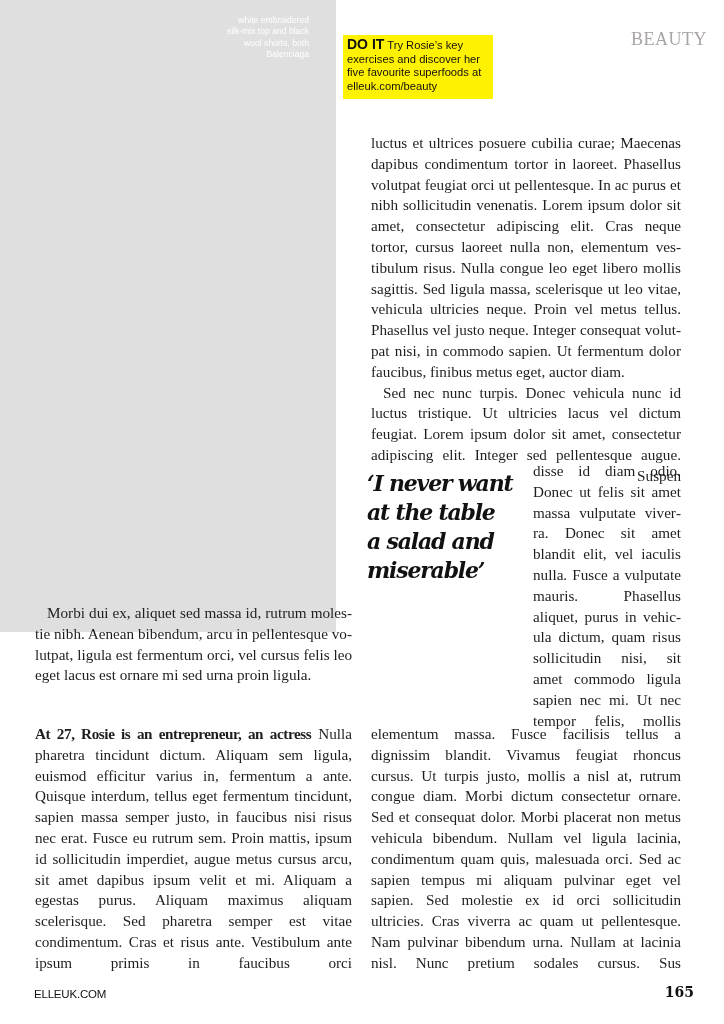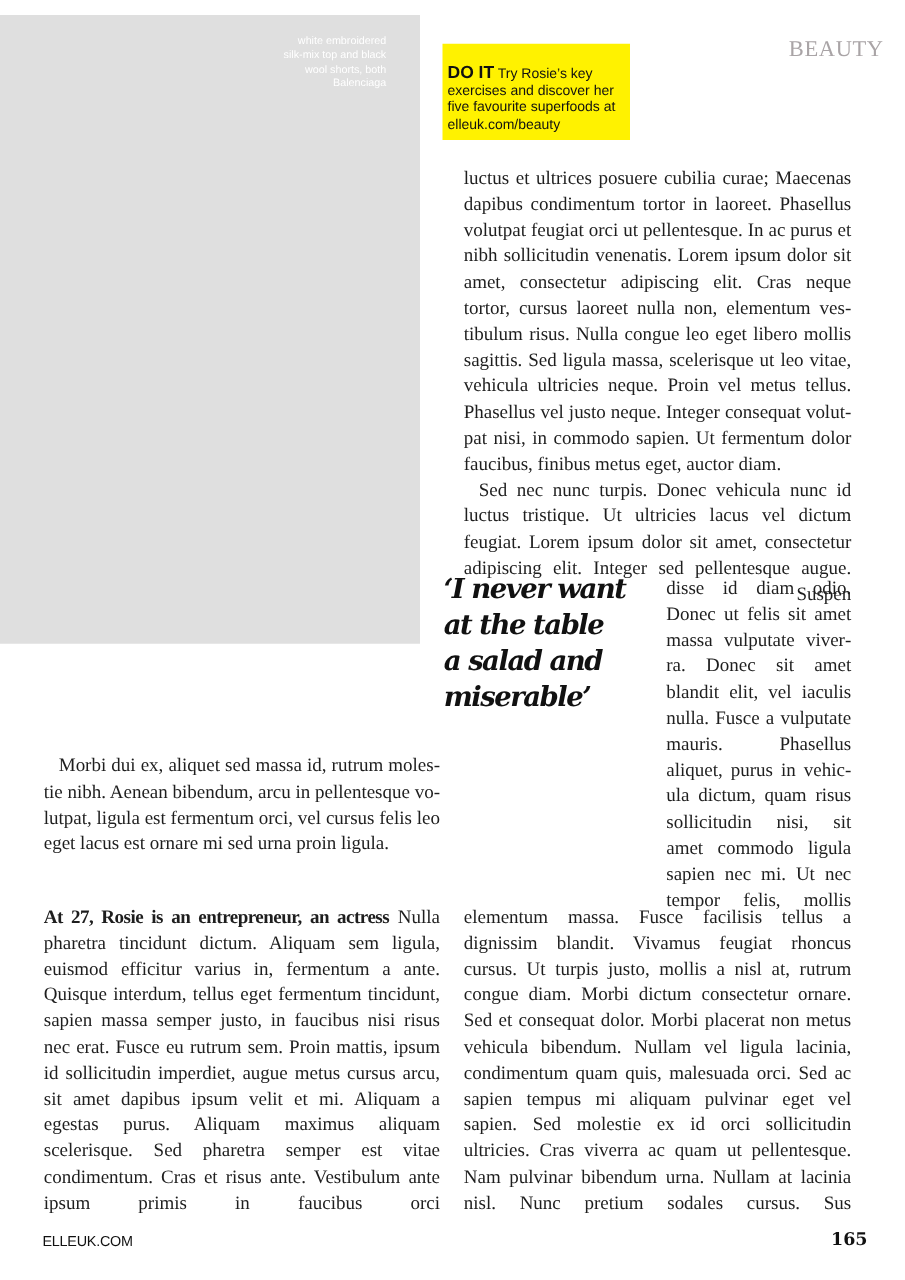--- a/index.html
+++ b/index.html
@@ -1,35 +1,35 @@
 <!DOCTYPE html>
 <html><head>
 <meta charset="utf-8">
 <style>
   html, body { margin: 0; padding: 0; background: #ffffff; }
   body { width: 724px; height: 1024px; position: relative; overflow: hidden; font-family: "Liberation Serif", serif; color: #1e1e1e; }
 
-  .photo { position: absolute; left: 0; top: 12px; width: 336px; height: 503px; background: #dfdfdf; }
+  .photo { position: absolute; left: 0; top: 0; width: 336px; height: 632px; background: #dfdfdf; }
   .caption { position: absolute; right: 27px; top: 15px; width: 130px; text-align: right; font-family: "Liberation Sans", sans-serif; font-size: 8.6px; line-height: 11.3px; color: #ffffff; }
 
   .section-label { position: absolute; right: 17px; top: 13px; font-family: "Liberation Serif", serif; font-size: 18px; letter-spacing: 0.5px; color: #a9a4a6; margin-top: 16px; }
 
-  .promo { position: absolute; left: 354px; top: 35px; width: 142px; height: 58px; padding: 16px 4px 3px 4px; background: #fff200; font-family: "Liberation Sans", sans-serif; font-size: 11.2px; line-height: 13.6px; color: #111; }
+  .promo { position: absolute; left: 343px; top: 35px; width: 142px; height: 58px; padding: 3px 4px 3px 4px; background: #fff200; font-family: "Liberation Sans", sans-serif; font-size: 11.2px; line-height: 13.6px; color: #111; }
   .promo .kicker { font-weight: bold; font-size: 14px; }
 
   .body-text { font-size: 15.2px; line-height: 20.8px; text-align: justify; hyphens: manual; margin: 16px; }
   .body-text p { margin: 0; }
   .indent { text-indent: 12px; }
 
   .col-right-top { position: absolute; left: 355px; top: 117px; width: 310px; }
   .col-right-mid { position: absolute; left: 517px; top: 445px; width: 148px; }
   .col-right-bot { position: absolute; left: 355px; top: 708px; width: 310px; }
   .last-line-right { text-align-last: right; }
 
-  .pullquote { position: absolute; left: 355px; top: 457px; width: 165px; font-family: "DejaVu Serif", serif; font-style: italic; font-weight: bold; font-size: 22px; line-height: 29px; letter-spacing: -1.2px; color: #111; margin: 0; }
+  .pullquote { position: absolute; left: 355px; top: 457px; width: 165px; font-family: "DejaVu Serif", serif; font-style: italic; font-weight: bold; font-size: 22px; line-height: 29px; letter-spacing: -1.2px; color: #111; margin: 12px; }
 
   .col-left-top { position: absolute; left: 19px; top: 587px; width: 317px; }
   .col-left-bot { position: absolute; left: 19px; top: 708px; width: 317px; }
   .lead { font-weight: bold; letter-spacing: -0.4px; }
 
   .footer-site { position: absolute; left: 34px; top: 988px; font-family: "Liberation Sans", sans-serif; font-size: 11.5px; color: #111; letter-spacing: -0.2px; }
   .footer-page { position: absolute; right: 30px; top: 984px; font-family: "DejaVu Serif", serif; font-weight: bold; font-size: 14px; color: #111; }
 </style>
 </head>
 <body>

